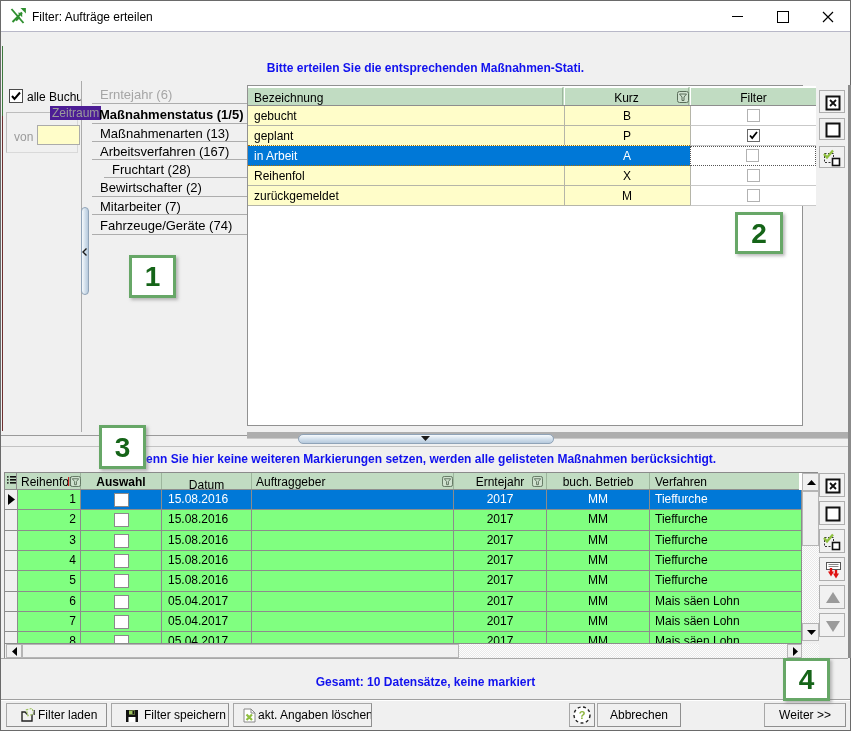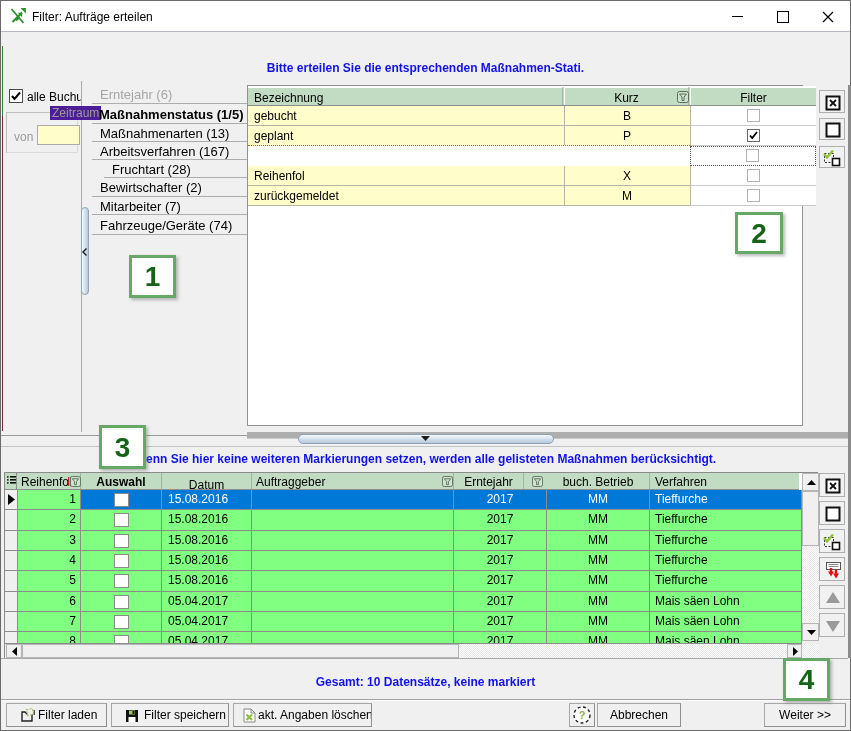--- a/index.html
+++ b/index.html
@@ -129,20 +129,24 @@
       <div class="abs" style="left:316px;width:1px;height:19px;background:#b5b5a8;"></div>
       <div class="abs" style="left:316px;top:3px;width:126px;text-align:center;">P</div>
     </div>
     <div class="abs" style="left:442px;top:40px;width:126px;height:20px;background:#fff;border-bottom:1px solid #c9c9c9;border-left:1px solid #b5b5a8;box-sizing:border-box;">
       <div class="chk" style="left:56px;top:3px;width:13px;height:13px;border-color:#6a6a6a;">
         <svg width="11" height="11" viewBox="0 0 11 11" style="position:absolute;left:0;top:0;">
           <path d="M2,5.5 L4.2,8 L9,2" stroke="#000" stroke-width="1.8" fill="none"></path>
         </svg>
       </div>
     </div>
+    <div class="abs" style="left:0;top:60px;width:442px;height:20px;background:#0078d7;border-bottom:1px dotted #a96e00;box-sizing:border-box;color:#fff;">
+      <div class="abs" style="left:6px;top:3px;">in Arbeit</div>
+      <div class="abs" style="left:316px;top:3px;width:126px;text-align:center;">A</div>
+    </div>
     <div class="abs" style="left:442px;top:60px;width:126px;height:20px;background:#fff;border:1px dotted #555;box-sizing:border-box;">
       <div class="chk" style="left:55px;top:2px;width:13px;height:13px;"></div>
     </div>
     <div class="abs" style="left:0;top:80px;width:442px;height:20px;background:#fffdc9;border-bottom:1px solid #b5b5a8;box-sizing:border-box;">
       <div class="abs" style="left:6px;top:3px;">Reihenfol</div>
       <div class="abs" style="left:316px;width:1px;height:19px;background:#b5b5a8;"></div>
       <div class="abs" style="left:316px;top:3px;width:126px;text-align:center;">X</div>
     </div>
     <div class="abs" style="left:442px;top:80px;width:126px;height:20px;background:#fff;border-bottom:1px solid #c9c9c9;border-left:1px solid #b5b5a8;box-sizing:border-box;">
       <div class="chk" style="left:56px;top:3px;width:13px;height:13px;"></div>
@@ -203,21 +207,21 @@
               <rect x="0" y="3.2" width="1.6" height="1.4"></rect>
               <rect x="0" y="6.2" width="1.6" height="1.4"></rect>
             </g>
         </svg>
       </div>
       <div class="hdrcell" style="left:13px;width:63px;padding:2px 0 0 3px;">Reihenfol</div>
       <div class="abs" style="left:63px;top:4px;width:1px;height:9px;background:#cc2222;"></div>
       <div class="hdrcell" style="left:76px;width:81px;text-align:center;padding-top:2px;font-weight:bold;">Auswahl</div>
       <div class="hdrcell" style="left:157px;width:90px;text-align:center;padding-top:5px;">Datum</div>
       <div class="hdrcell" style="left:247px;width:202px;padding:2px 0 0 4px;">Auftraggeber</div>
-      <div class="hdrcell" style="left:449px;width:70px;text-align:center;padding-top:2px;">Erntejahr</div>
+      <div class="hdrcell" style="left:449px;width:93px;text-align:center;padding-top:2px;">Erntejahr</div>
       <div class="hdrcell" style="left:542px;width:103px;text-align:center;padding-top:2px;">buch. Betrieb</div>
       <div class="hdrcell" style="left:645px;width:149px;padding:2px 0 0 5px;border-right:none;">Verfahren</div>
       <svg class="fic" style="left:65px;top:3px;" width="11" height="11" viewBox="0 0 12 12">
           <rect x="0.5" y="0.5" width="11" height="11" rx="2" fill="#cfe2cf" stroke="#5a6e5a"></rect>
           <path d="M2.5,3 L9.5,3 L7,6 L7,9.5 L5,9.5 L5,6 Z" fill="none" stroke="#5a6e5a"></path>
         </svg>
       <svg class="fic" style="left:437px;top:3px;" width="11" height="11" viewBox="0 0 12 12">
           <rect x="0.5" y="0.5" width="11" height="11" rx="2" fill="#cfe2cf" stroke="#5a6e5a"></rect>
           <path d="M2.5,3 L9.5,3 L7,6 L7,9.5 L5,9.5 L5,6 Z" fill="none" stroke="#5a6e5a"></path>
         </svg>

